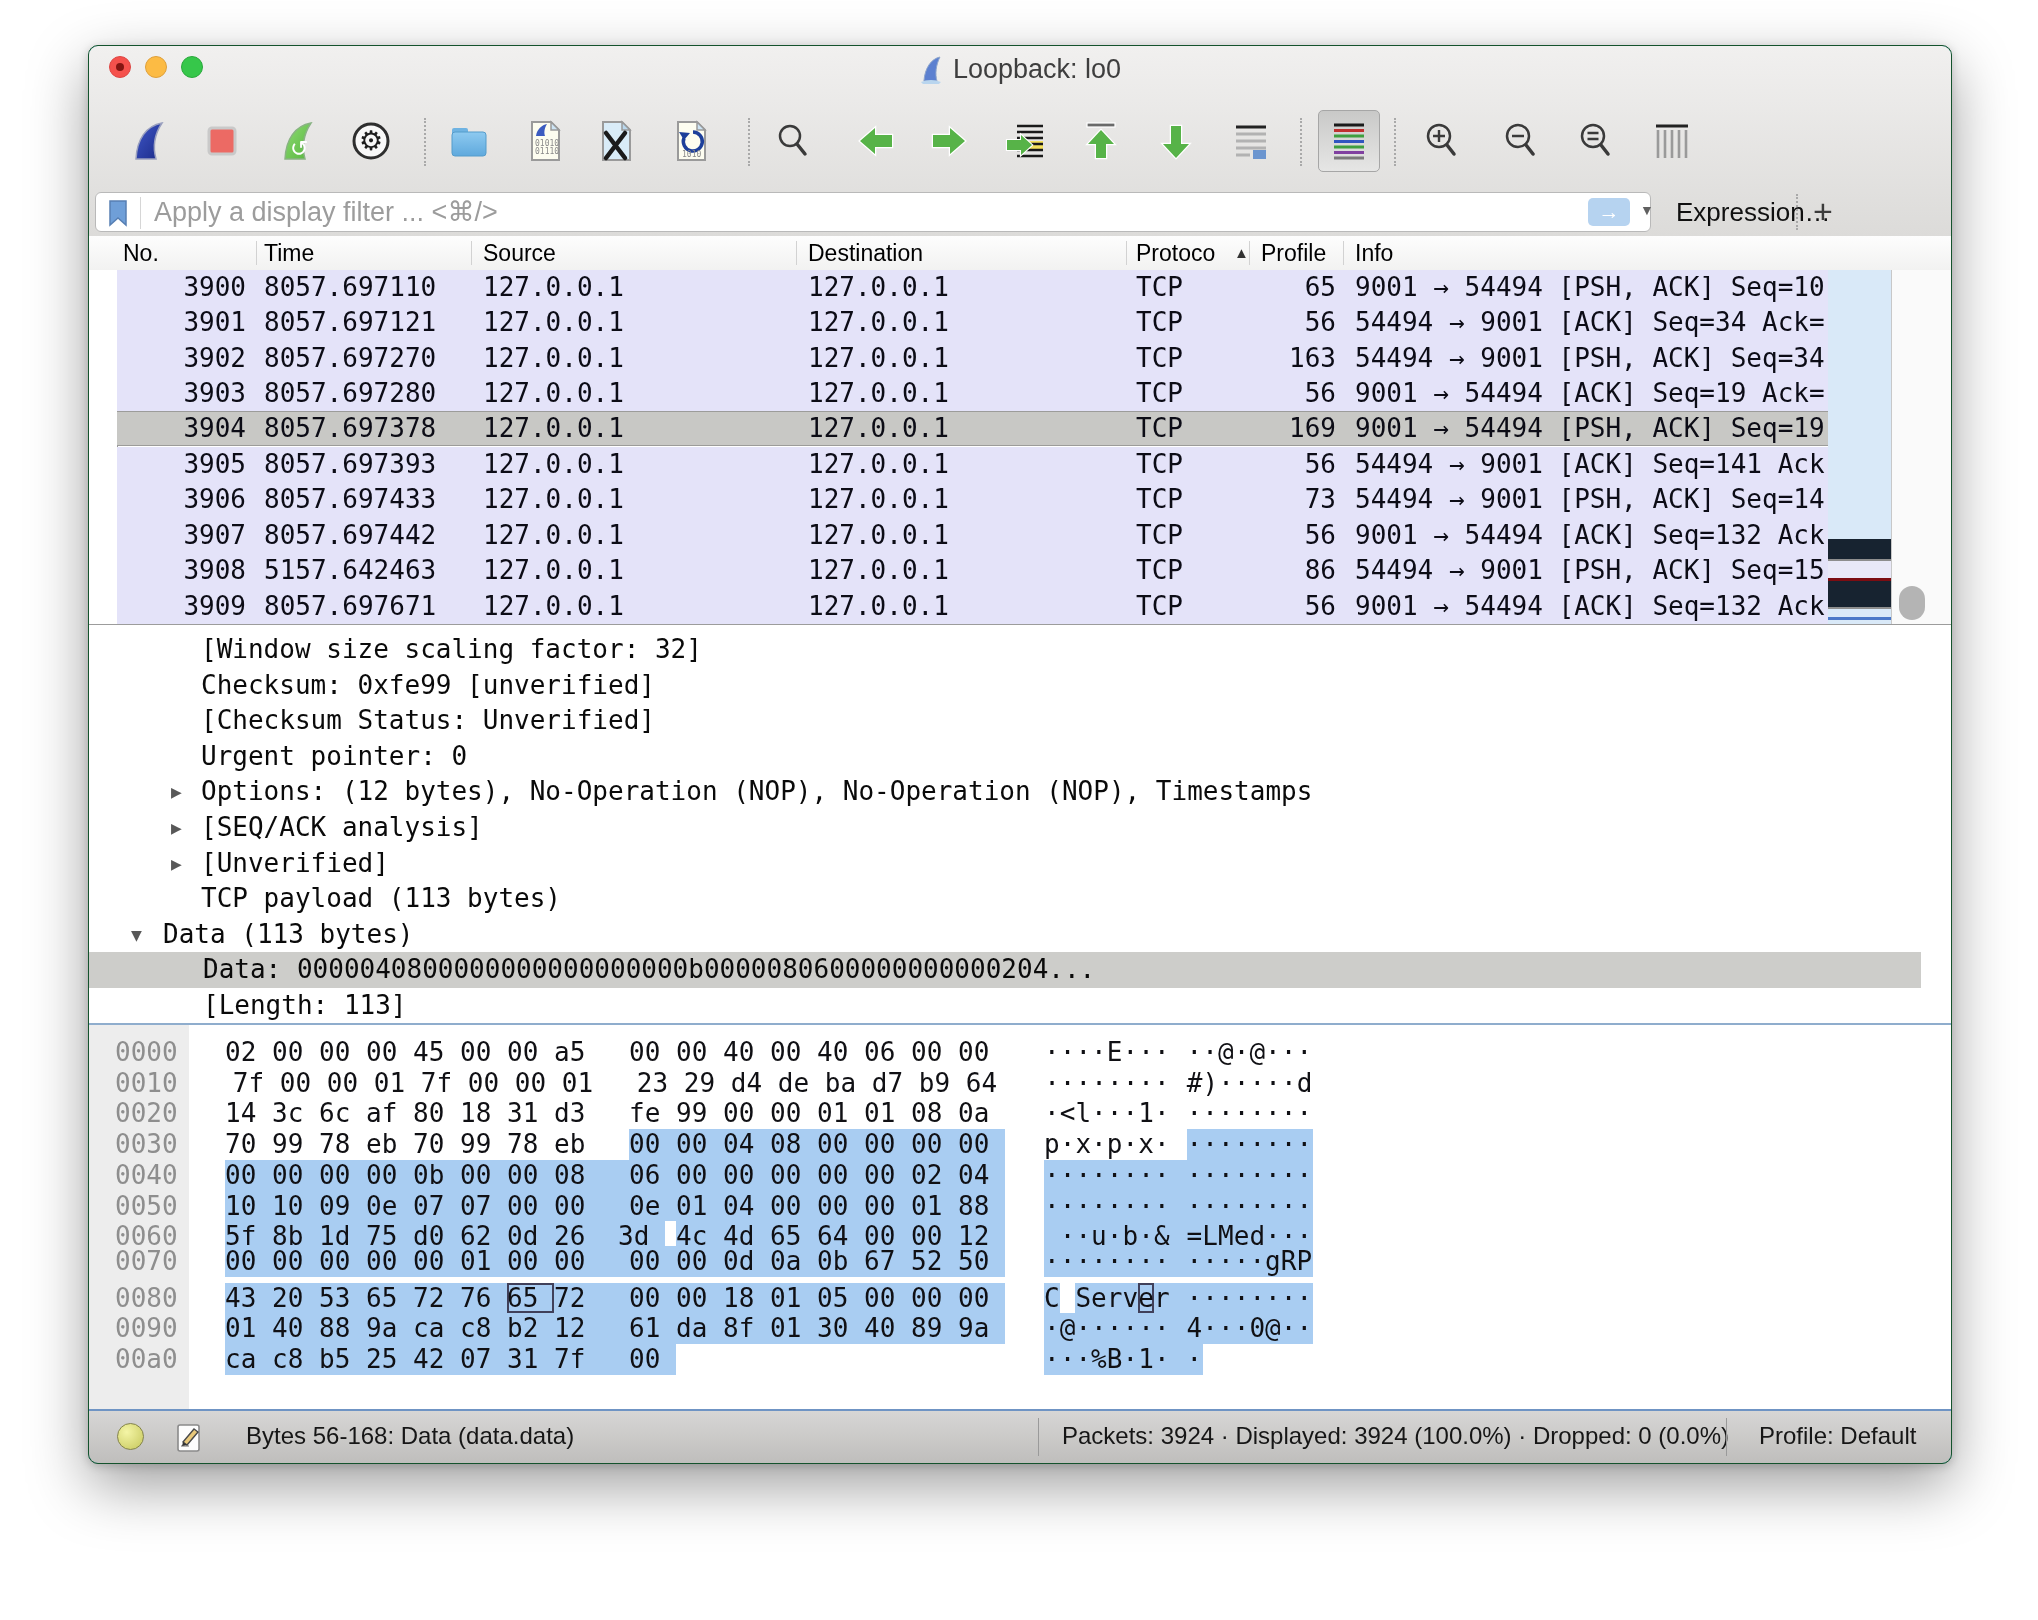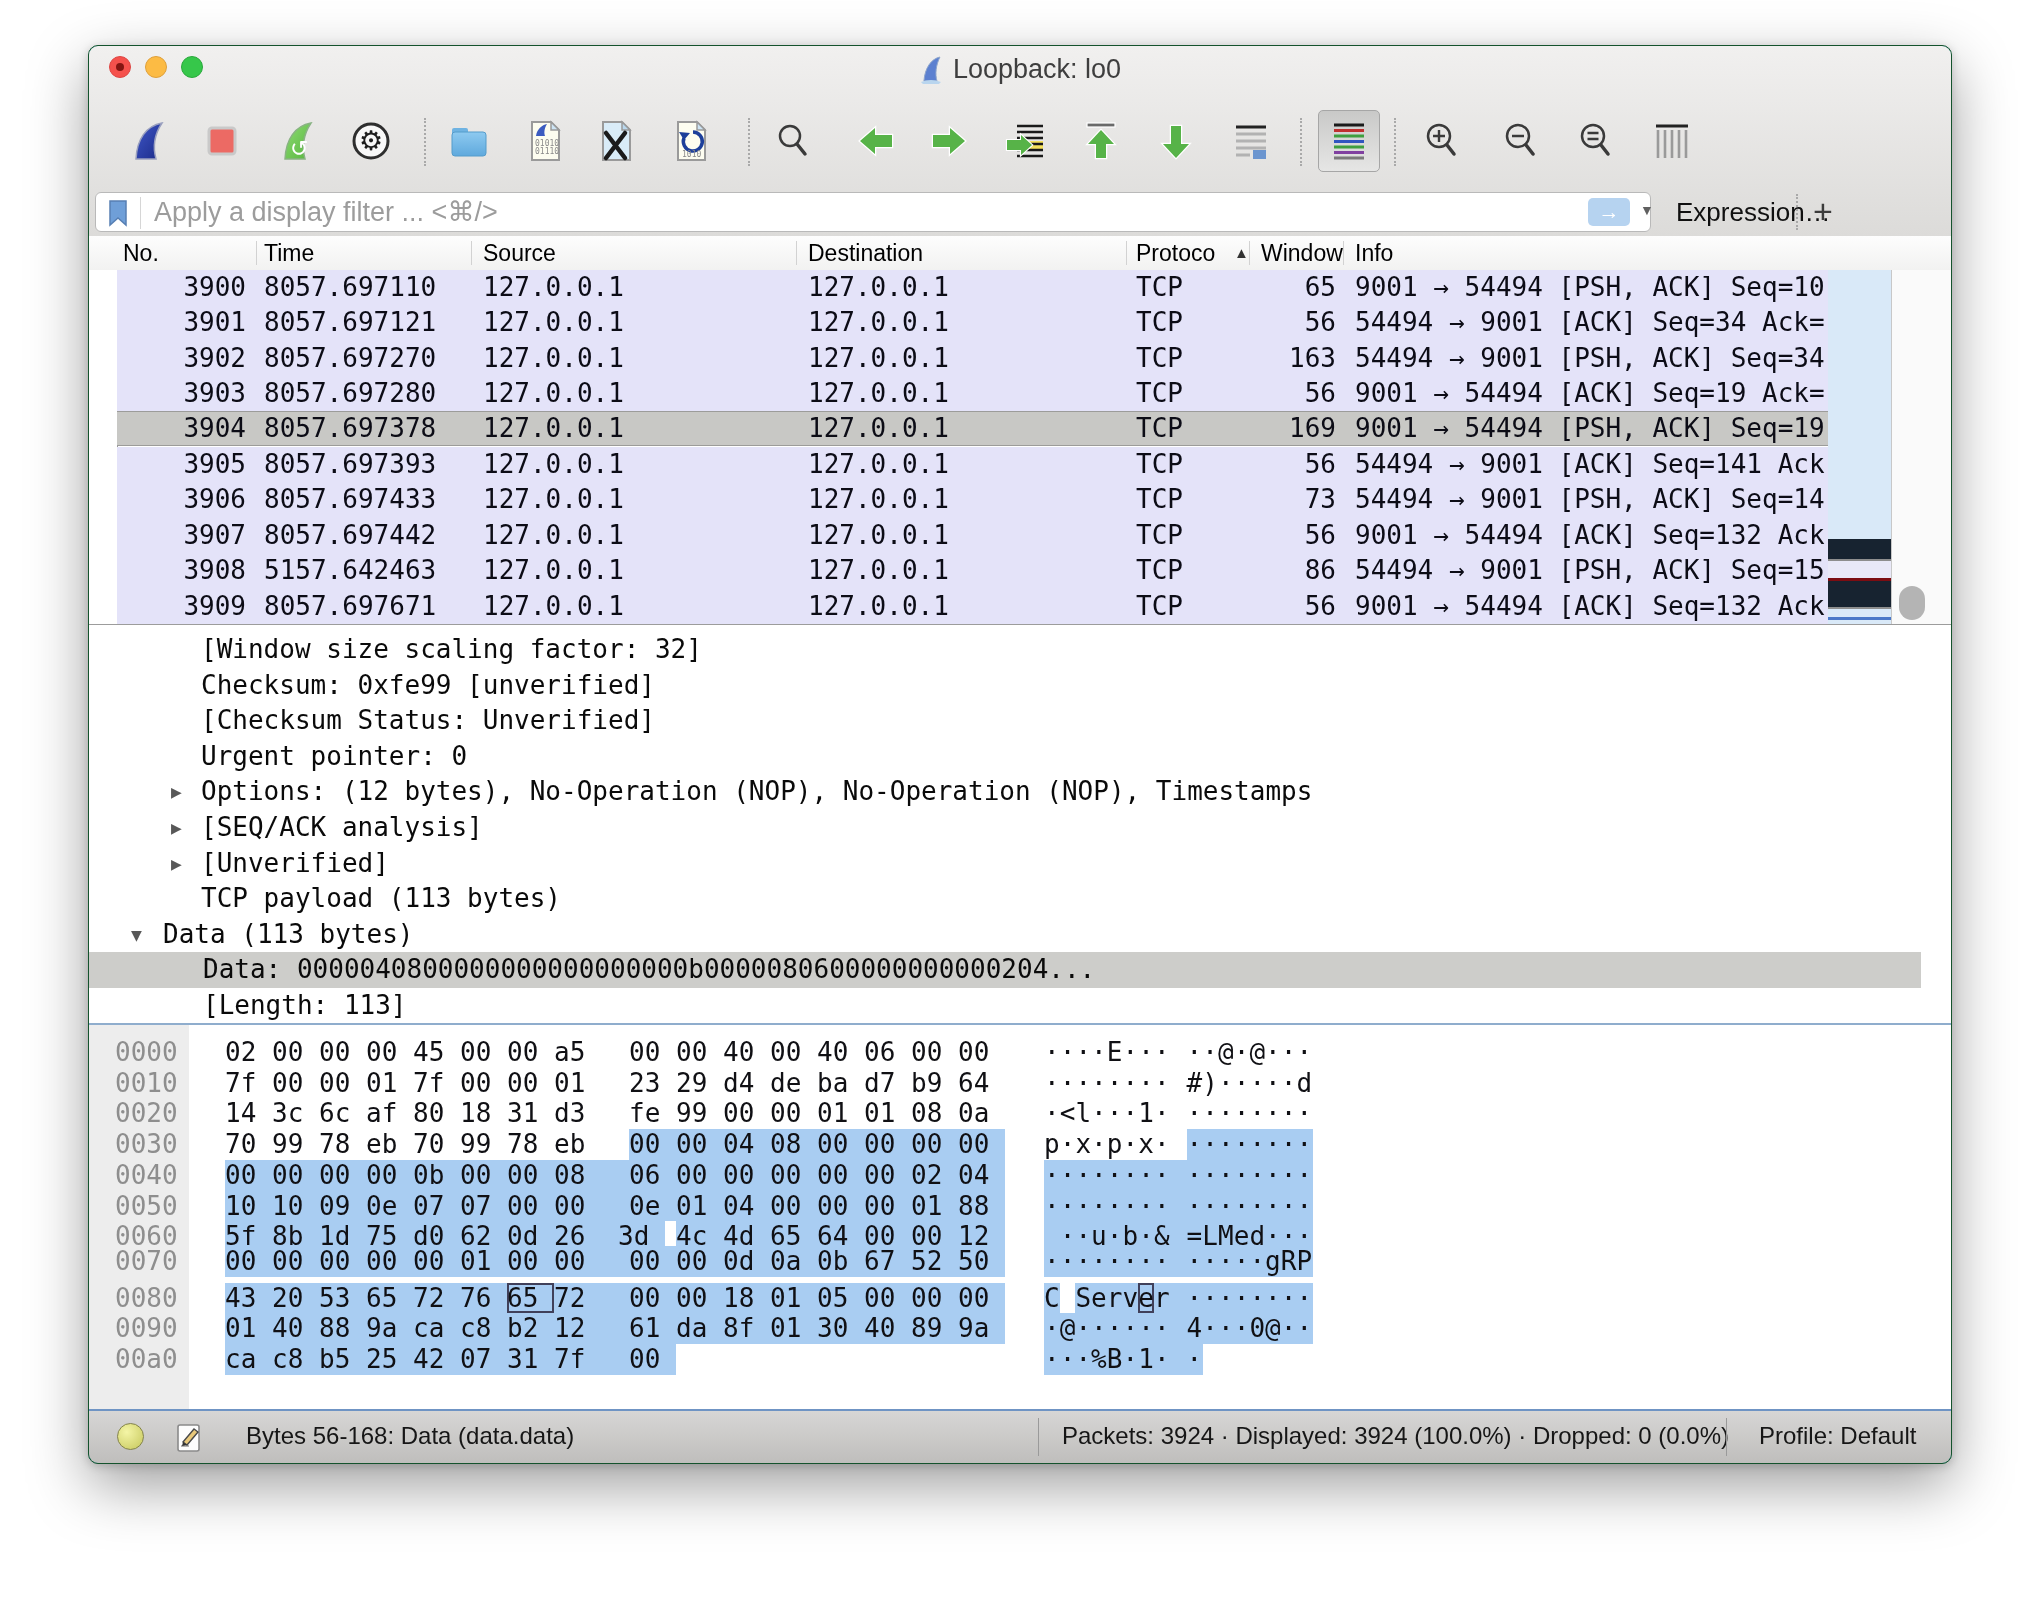--- a/index.html
+++ b/index.html
@@ -313,21 +313,21 @@
     <span class="plus">+</span>
   </div>
 
   <div class="plh">
     <span style="left:34px">No.</span>
     <span style="left:175px">Time</span>
     <span style="left:394px">Source</span>
     <span style="left:719px">Destination</span>
     <span style="left:1047px">Protoco</span>
     <span class="sortarrow">▲</span>
-    <span style="left:1172px">Window</span>
+    <span style="left:1172px">Profile</span>
     <span style="left:1266px">Info</span>
     <span class="hsep" style="left:167px"></span>
     <span class="hsep" style="left:382px"></span>
     <span class="hsep" style="left:707px"></span>
     <span class="hsep" style="left:1037px"></span>
     <span class="hsep" style="left:1160px"></span>
     <span class="hsep" style="left:1254px"></span>
   </div>
 
   <div class="plrows" id="plist-rows">
@@ -506,21 +506,21 @@
         <span class="hch" style="left: 1064.9px;">·</span>
         <span class="hch" style="left: 1097.6px;">·</span>
         <span class="hch" style="left: 1113.3px;">·</span>
         <span class="hch" style="left: 1129px;">@</span>
         <span class="hch" style="left: 1144.7px;">·</span>
         <span class="hch" style="left: 1160.4px;">@</span>
         <span class="hch" style="left: 1176.1px;">·</span>
         <span class="hch" style="left: 1191.8px;">·</span>
         <span class="hch" style="left: 1207.5px;">·</span>
       </div>
-      <div class="hrow" style="top: 42.7px;">
+      <div class="hrow" style="top: 42.7px; text-align: center;">
         <span class="hoff">0010</span>
         <span class="hbyte" style="left: 136px;">7f</span>
         <span class="hbyte" style="left: 183px;">00</span>
         <span class="hbyte" style="left: 230px;">00</span>
         <span class="hbyte" style="left: 277px;">01</span>
         <span class="hbyte" style="left: 324px;">7f</span>
         <span class="hbyte" style="left: 371px;">00</span>
         <span class="hbyte" style="left: 418px;">00</span>
         <span class="hbyte" style="left: 465px;">01</span>
         <span class="hbyte" style="left: 540px;">23</span>

